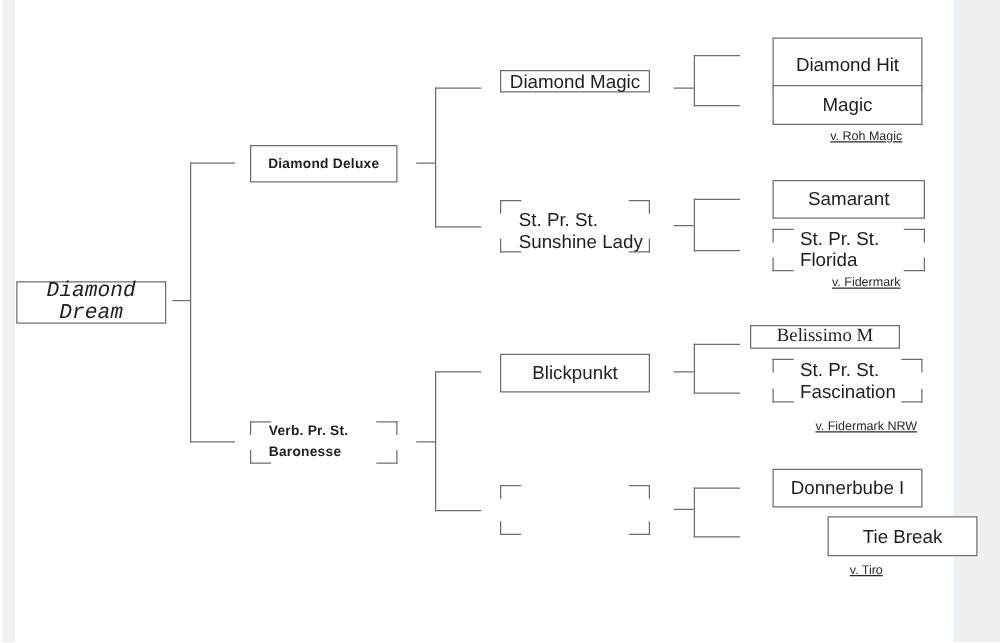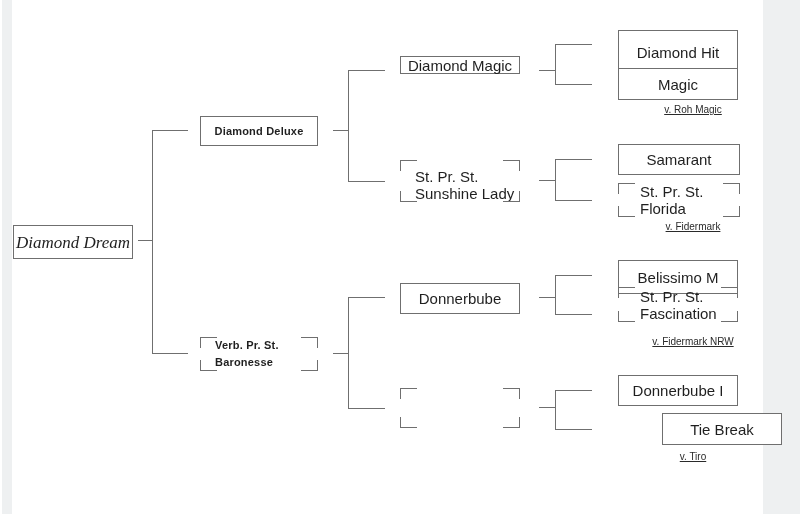--- a/index.html
+++ b/index.html
@@ -48,21 +48,21 @@
     width: 16px;
     height: 10px;
     border: 0 solid #6f6f6f;
   }
   .corner.tl { top: 0; left: 0; border-top-width: 1.5px; border-left-width: 1.5px; }
   .corner.tr { top: 0; right: 0; border-top-width: 1.5px; border-right-width: 1.5px; }
   .corner.bl { bottom: 0; left: 0; border-bottom-width: 1.5px; border-left-width: 1.5px; }
   .corner.br { bottom: 0; right: 0; border-bottom-width: 1.5px; border-right-width: 1.5px; }
 
   .root-node {
-    font-family: Liberation Serif, serif;
+    font-family: Liberation Mono, monospace;
     font-style: italic;
     font-size: 17px;
   }
   .gen2-node {
     font-weight: bold;
     font-size: 11px;
     letter-spacing: 0.2px;
   }
   .label { display: inline-block; }
 
@@ -120,21 +120,21 @@
 
   <div class="node bbox" style="left:400px; top:160px; width:120px; height:42px;align-items:flex-end;">
     <span class="corner tl"></span>
     <span class="corner tr"></span>
     <span class="corner bl"></span>
     <span class="corner br"></span>
     <span class="label">St. Pr. St. Sunshine Lady</span>
   </div>
 
   <div class="node solid" style="left:400px; top:283px; width:120px; height:31px;">
-    <span class="label">Donnerbube</span>
+    <span class="label">Blickpunkt</span>
   </div>
 
   <div class="node bbox" style="left:400px; top:388px; width:120px; height:40px;">
     <span class="corner tl"></span>
     <span class="corner tr"></span>
     <span class="corner bl"></span>
     <span class="corner br"></span>
   </div>
 
   <div class="node solid" style="left:618px; top:30px; width:120px; height:44px;">
@@ -152,21 +152,21 @@
 
   <div class="node bbox pad-lg" style="left:618px; top:183px; width:122px; height:34px;">
     <span class="corner tl"></span>
     <span class="corner tr"></span>
     <span class="corner bl"></span>
     <span class="corner br"></span>
     <span class="label">St. Pr. St. Florida</span>
   </div>
   <div class="note" style="left:633px; top:221px;">v. Fidermark</div>
 
-  <div class="node solid" style="left:618px; top:260px; width:120px; height:34px;">
+  <div class="node solid" style="left:600px; top:260px; width:120px; height:19px;font-family:Liberation Serif, serif;">
     <span class="label">Belissimo M</span>
   </div>
 
   <div class="node bbox pad-lg" style="left:618px; top:287px; width:120px; height:35px;">
     <span class="corner tl"></span>
     <span class="corner tr"></span>
     <span class="corner bl"></span>
     <span class="corner br"></span>
     <span class="label">St. Pr. St. Fascination</span>
   </div>

